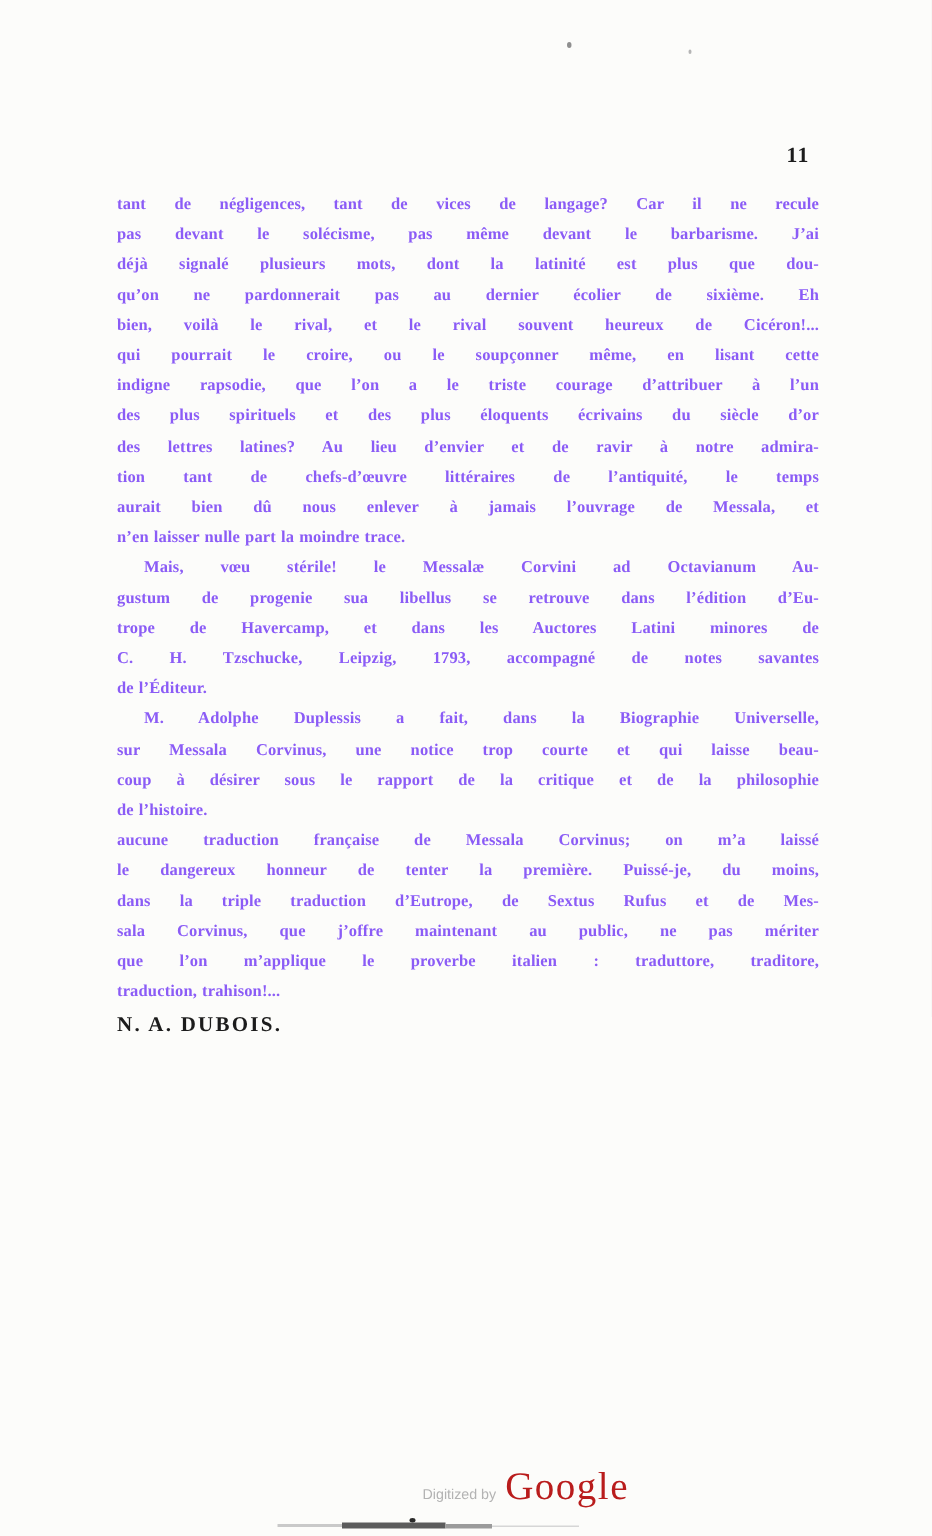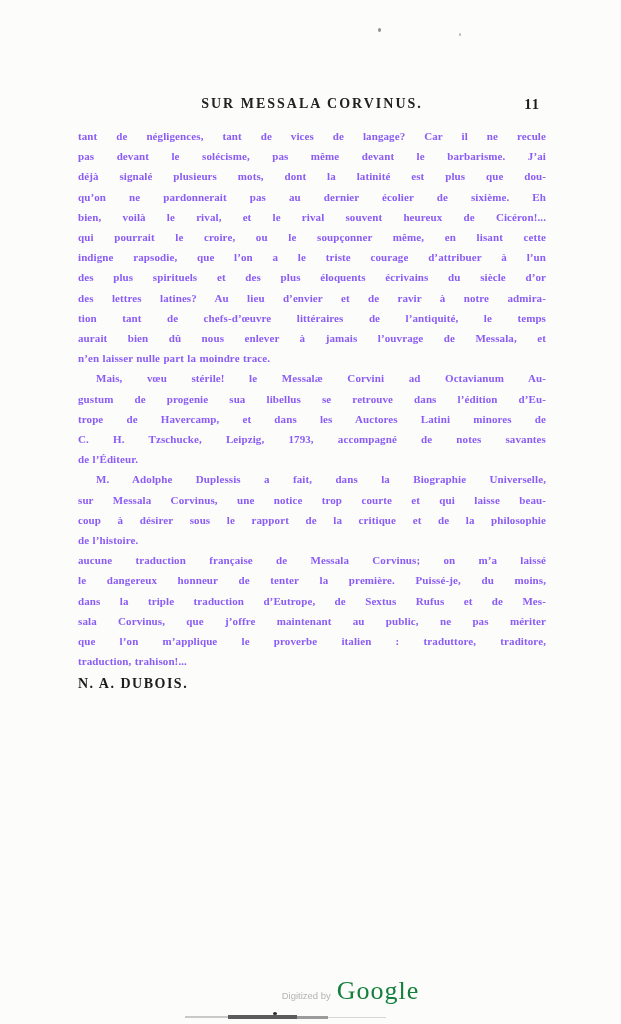--- a/index.html
+++ b/index.html
@@ -82,21 +82,21 @@
     user-select: none;
   }
   .wm-prefix {
     font-family: "Liberation Sans", sans-serif;
     font-size: 9.5px;
     color: #b3b3b3;
   }
   .wm-logo {
     font-family: "Liberation Serif", serif;
     font-size: 26px;
-    color: #15803d;
+    color: #b91c1c;
     letter-spacing: 1px;
   }
   .scan-bar { position: absolute; }
   .bar-a { left: 185px; top: 1016px; width: 44px; height: 2px; background: #c9c9c9; }
   .bar-b { left: 228px; top: 1015px; width: 69px; height: 3.5px; background: #5c5c5c; }
   .bar-c { left: 297px; top: 1015.5px; width: 31px; height: 3px; background: #9b9b9b; }
   .bar-d { left: 328px; top: 1016.5px; width: 58px; height: 1.5px; background: #d6d6d6; }
   .speck { position: absolute; border-radius: 50%; }
   .speck-1 { left: 378px; top: 28px; width: 3px; height: 4px; background: #8f8f8f; }
   .speck-2 { left: 459px; top: 33px; width: 2px; height: 3px; background: #b5b5b5; }
@@ -104,21 +104,20 @@
 </style>
 </head>
 <body>
 
 <div class="page">
   <div class="speck speck-1"></div>
   <div class="speck speck-2"></div>
 
   <div class="content">
     <div class="header-row">
-      <div class="header-title">SUR MESSALA CORVINUS.</div>
       <div class="header-pagenum">11</div>
     </div>
 
     <div class="text-body">
         <div class="line"><span class="seg">tant de négligences, tant de vices de langage? Car il ne recule</span></div>
         <div class="line"><span class="seg">pas devant le solécisme, pas même devant le barbarisme. J’ai</span></div>
         <div class="line"><span class="seg">déjà signalé plusieurs mots, dont la latinité est plus que dou-</span></div>
         <div class="line"><span class="seg">qu’on ne pardonnerait pas au dernier écolier de sixième. Eh</span></div>
         <div class="line"><span class="seg">bien, voilà le rival, et le rival souvent heureux de Cicéron!...</span></div>
         <div class="line"><span class="seg">qui pourrait le croire, ou le soupçonner même, en lisant cette</span></div>

